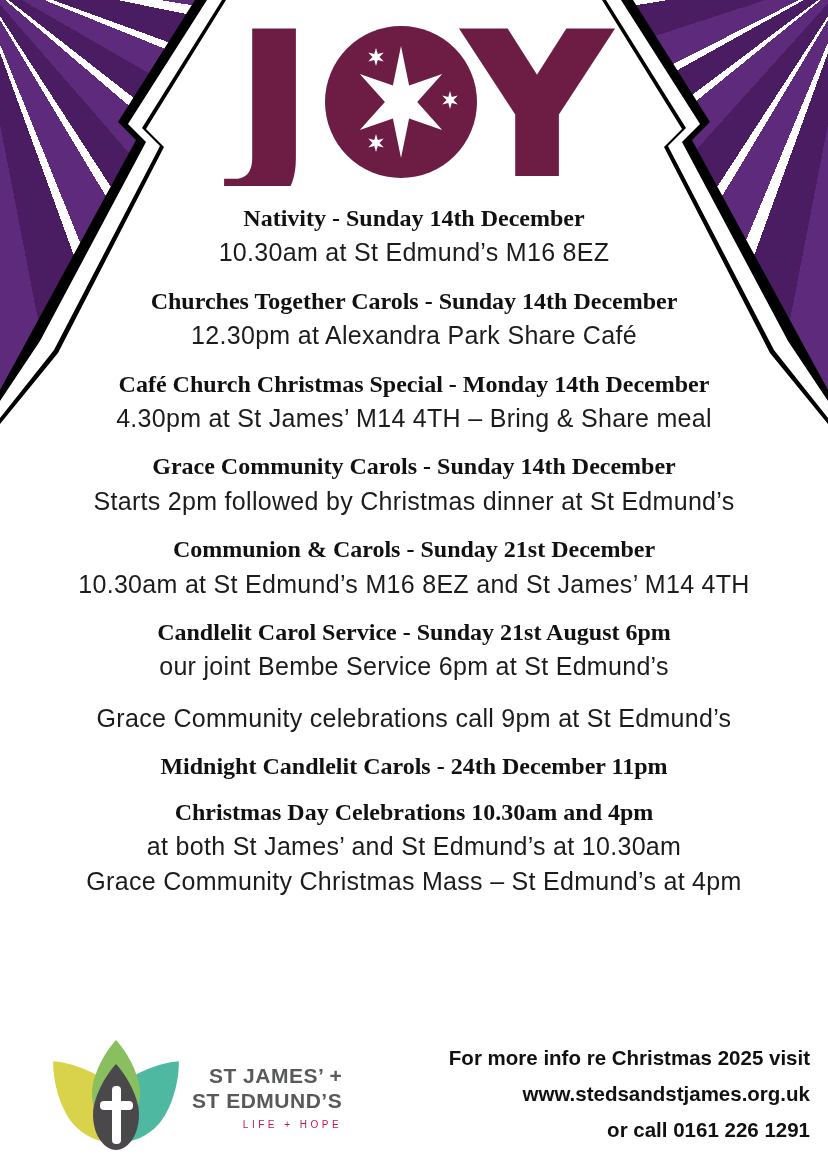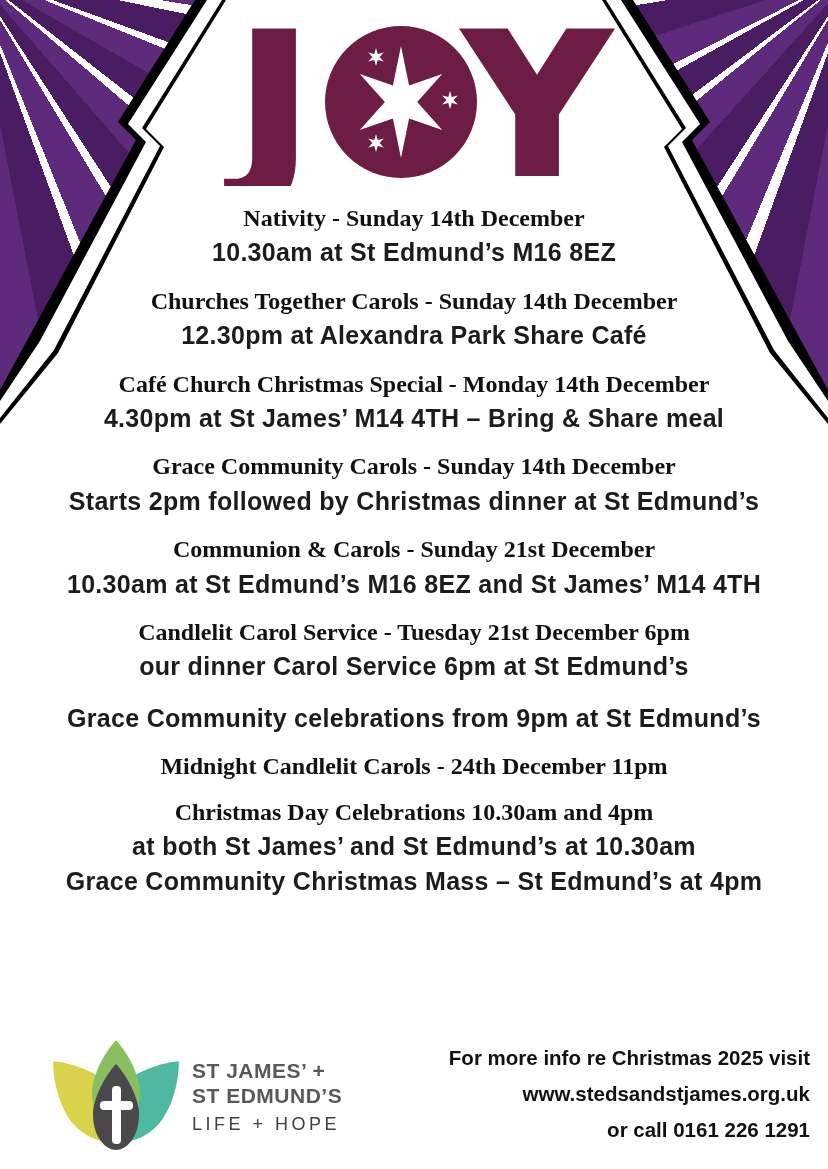--- a/index.html
+++ b/index.html
@@ -50,35 +50,35 @@
     font-family:"DejaVu Sans",sans-serif;font-weight:bold;font-size:190px;
   }
   
   .events{position:relative;z-index:2;margin-top:18px;text-align:center;}
   .event{margin:0 14px 17px;}
   .event h2{
     margin:0 0 3px;font-family:"Liberation Serif",serif;font-weight:bold;
     font-size:24px;line-height:1.18;color:#111;letter-spacing:0;
   }
   .event p{
-    margin:0;font-family:"Liberation Sans",sans-serif;font-weight:700;
+    margin:0;font-family:"Liberation Sans",sans-serif;font-weight:400;
     font-size:25px;line-height:1.38;color:#1c1c1c;letter-spacing:.3px;
   }
   
   .footer{position:absolute;z-index:2;left:0;right:0;top:1030px;height:139px;
     display:flex;justify-content:space-between;align-items:flex-start;}
-  .logo{display:flex;align-items:center;margin-left:52px;margin-top:8px;}
+  .logo{display:flex;align-items:center;margin-left:52px;margin-top:8px;text-align:right;}
   .logo-text{margin-left:12px;}
   .logo-name{
     font-family:"Liberation Sans",sans-serif;font-weight:bold;font-size:21px;
     line-height:1.18;color:#58595b;letter-spacing:.5px;
   }
   .logo-tagline{
-    margin-top:5px;font-family:"Liberation Sans",sans-serif;font-size:18px;
-    font-weight:400;color:#404040;letter-spacing:3.5px;
+    margin-top:5px;font-family:"Liberation Sans",sans-serif;font-size:10px;
+    font-weight:400;color:#be185d;letter-spacing:3.5px;
   }
   .info{width:420px;margin-right:18px;margin-top:10px;text-align:right;
     font-family:"Liberation Sans",sans-serif;font-weight:bold;font-size:20.5px;
     line-height:1.75;color:#111;}
 </style>
 </head>
 <body>
 
 <div class="page">
 
@@ -124,25 +124,25 @@
     </section>
     <section class="event">
       <h2>Grace Community Carols - Sunday 14th December</h2>
       <p>Starts 2pm followed by Christmas dinner at St Edmund’s</p>
     </section>
     <section class="event">
       <h2>Communion &amp; Carols - Sunday 21st December</h2>
       <p>10.30am at St Edmund’s M16 8EZ and St James’ M14 4TH</p>
     </section>
     <section class="event">
-      <h2>Candlelit Carol Service - Tuesday 21st December 6pm</h2>
-      <p>our dinner Carol Service 6pm at St Edmund’s</p>
+      <h2>Candlelit Carol Service - Sunday 21st August 6pm</h2>
+      <p>our joint Bembe Service 6pm at St Edmund’s</p>
     </section>
     <section class="event">
-      <p>Grace Community celebrations from 9pm at St Edmund’s</p>
+      <p>Grace Community celebrations call 9pm at St Edmund’s</p>
     </section>
     <section class="event">
       <h2>Midnight Candlelit Carols - 24th December 11pm</h2>
     </section>
     <section class="event">
       <h2>Christmas Day Celebrations 10.30am and 4pm</h2>
       <p>at both St James’ and St Edmund’s at 10.30am</p>
       <p>Grace Community Christmas Mass – St Edmund’s at 4pm</p>
     </section>
   </main>

